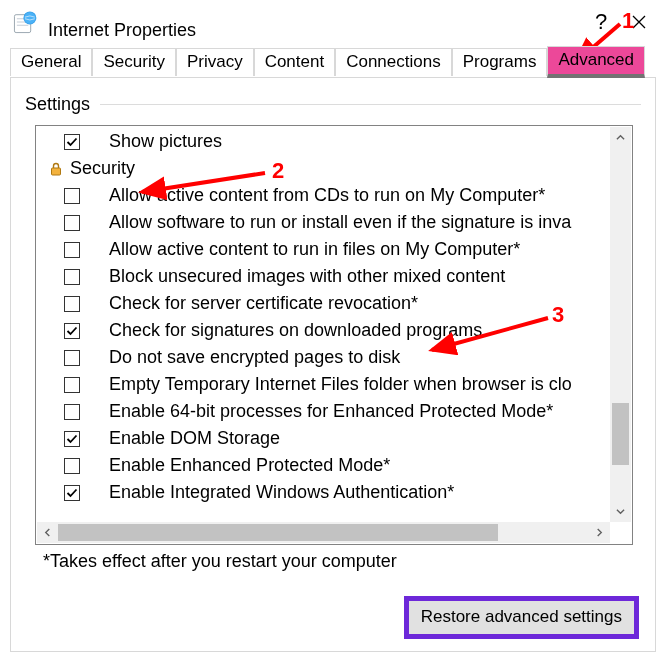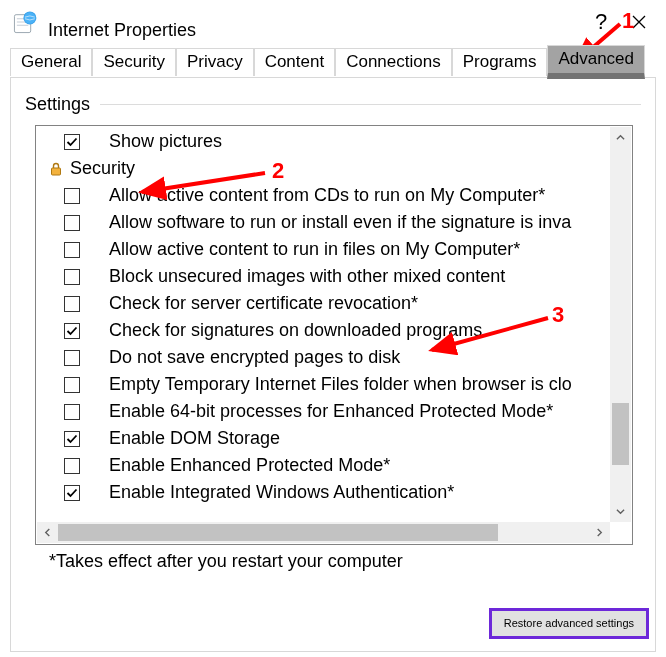--- a/index.html
+++ b/index.html
@@ -55,23 +55,23 @@
     border-bottom: none;
     background: #fff;
     font-size: 17px;
     padding: 3px 10px 4px 10px;
     position: relative;
     top: 1px;
     color: #000;
     cursor: default;
   }
   .tab.active {
-    background: #a3a3a3;
+    background: #ec4899;
     z-index: 2;
-    border-bottom: 6px solid #737373;
+    border-bottom: 4px solid #737373;
   }
   
   .panel {
     border: 1px solid #d8d8d8;
     margin: 0 10px;
     padding: 16px 14px 10px 14px;
     height: 575px;
     position: relative;
   }
 
@@ -154,31 +154,31 @@
     width:21px; height:21px; display:flex;align-items:center;justify-content:center;color:#606060;
   }
   .hscroll .track { flex:1; height:100%; position:relative; }
   .hscroll .thumb {
     position:absolute; top:2px; bottom:2px;
     left:0; width:440px;
     background:#c2c2c2;
   }
 
   .note {
-    margin: 6px 0 0 24px;
+    margin: 6px 0 0 18px;
     font-size: 18px;
   }
 
   .restore-btn {
     position:absolute;
-    right: 6px;
+    right: 16px;
     bottom: 12px;
-    font-size: 11px;
+    font-size: 17px;
     background:#e1e1e1;
-    border:3px solid #6d28d9;
+    border:5px solid #6d28d9;
     padding: 6px 12px 7px 12px;
     cursor: default;
   }
 
   
   .anno {
     position:absolute;
     pointer-events:none;
     color:#ff0000;
     font-weight:700;

